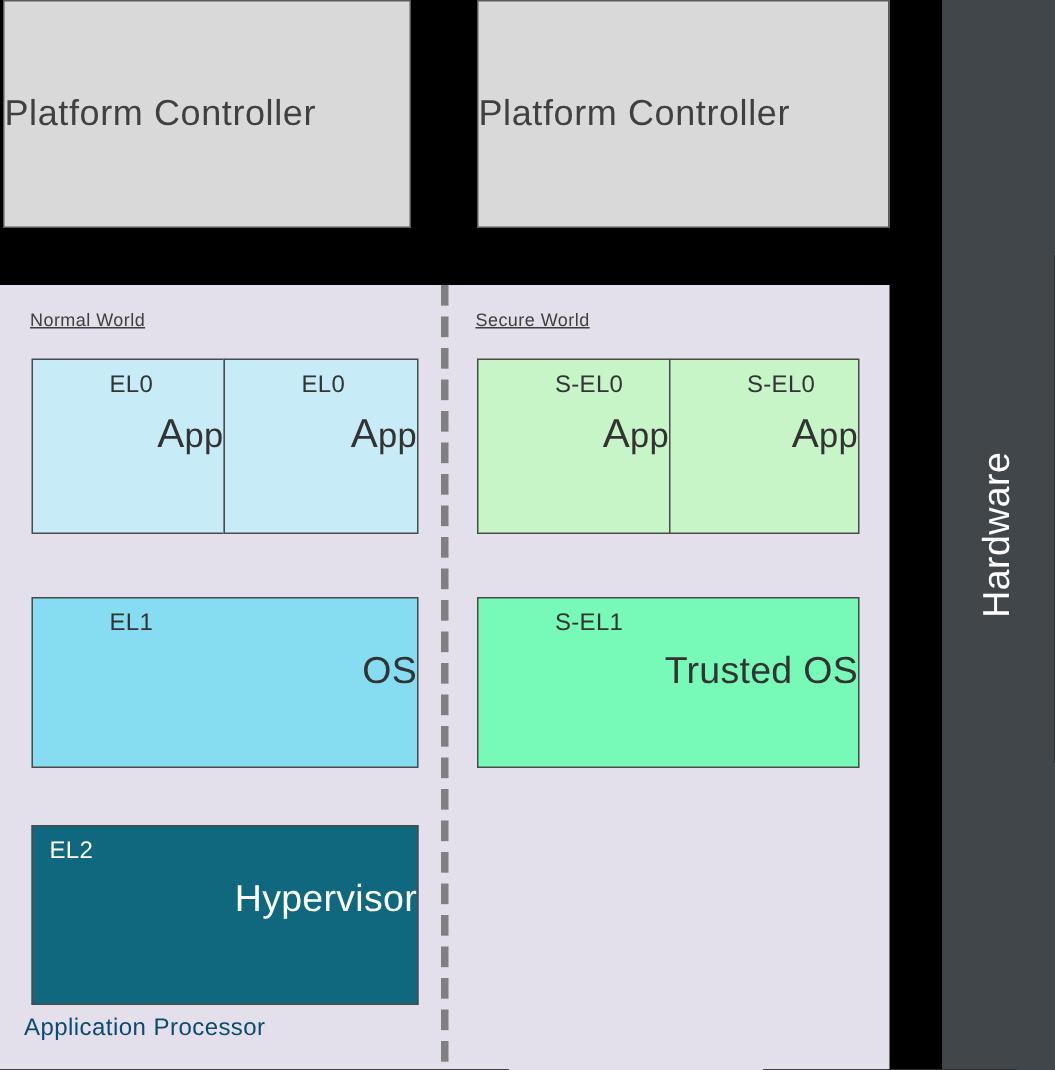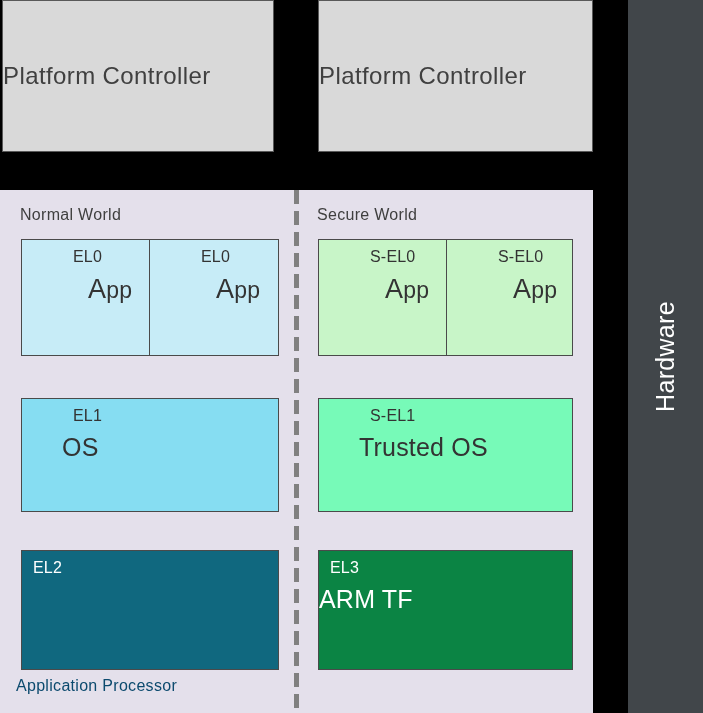--- a/index.html
+++ b/index.html
@@ -40,24 +40,25 @@
     left: 0px;
     top: 190px;
     width: 593px;
     height: 523px;
     background: #E4E0EB;
     box-sizing: border-box;
   }
 
   .world-title {
     position: absolute;
-    font-size: 16px;
+    font-size: 12px;
     color: #3F3F3F;
     white-space: nowrap;
     letter-spacing: 0.3px;
+    text-decoration: underline;
   }
   #normal-world-title { left: 20px; top: 16px; }
   #secure-world-title { left: 317px; top: 16px; }
 
   #ap-footer-label {
     position: absolute;
     left: 16px;
     top: 487px;
     font-size: 16px;
     color: #0c4a6e;
@@ -93,21 +94,21 @@
     top: 8px;
     font-size: 16px;
     letter-spacing: 0.2px;
     white-space: nowrap;
   }
   .level-name {
     position: absolute;
     left: 0;
     right: 0;
     top: 34px;
-    text-align: left;
+    text-align: right;
     font-size: 25px;
     letter-spacing: 0.2px;
     white-space: nowrap;
   }
   .level-name.shift-right { padding-left: 26px; }
   .dark-text  { color: #333333; margin-left: 40px; }
   .light-text { color: #FFFFFF; }
 
   
   .app-name .cap  { font-size: 27px; }
@@ -179,39 +180,36 @@
     <span class="level-name dark-text app-name shift-right"><span class="cap">A</span><span class="rest">pp</span></span>
   </div>
 
   <div id="el1-os" class="level-box">
     <span class="level-tag dark-text">EL1</span>
     <span class="level-name dark-text">OS</span>
   </div>
 
   <div id="el2-hyp" class="level-box">
     <span class="level-tag light-text">EL2</span>
+    <span class="level-name light-text">Hypervisor</span>
   </div>
 
   <div id="sel0-app-0" class="level-box">
     <span class="level-tag dark-text">S-EL0</span>
     <span class="level-name dark-text app-name shift-right"><span class="cap">A</span><span class="rest">pp</span></span>
   </div>
 
   <div id="sel0-app-1" class="level-box">
     <span class="level-tag dark-text">S-EL0</span>
     <span class="level-name dark-text app-name shift-right"><span class="cap">A</span><span class="rest">pp</span></span>
   </div>
 
   <div id="sel1-tos" class="level-box">
     <span class="level-tag dark-text">S-EL1</span>
     <span class="level-name dark-text">Trusted OS</span>
   </div>
 
-  <div id="el3-armtf" class="level-box">
-    <span class="level-tag light-text">EL3</span>
-    <span class="level-name light-text">ARM TF</span>
-  </div>
 
   <div id="hardware-bar">
     <span id="hardware-label">Hardware</span>
   </div>
 
 </div>
 
 </body></html>

